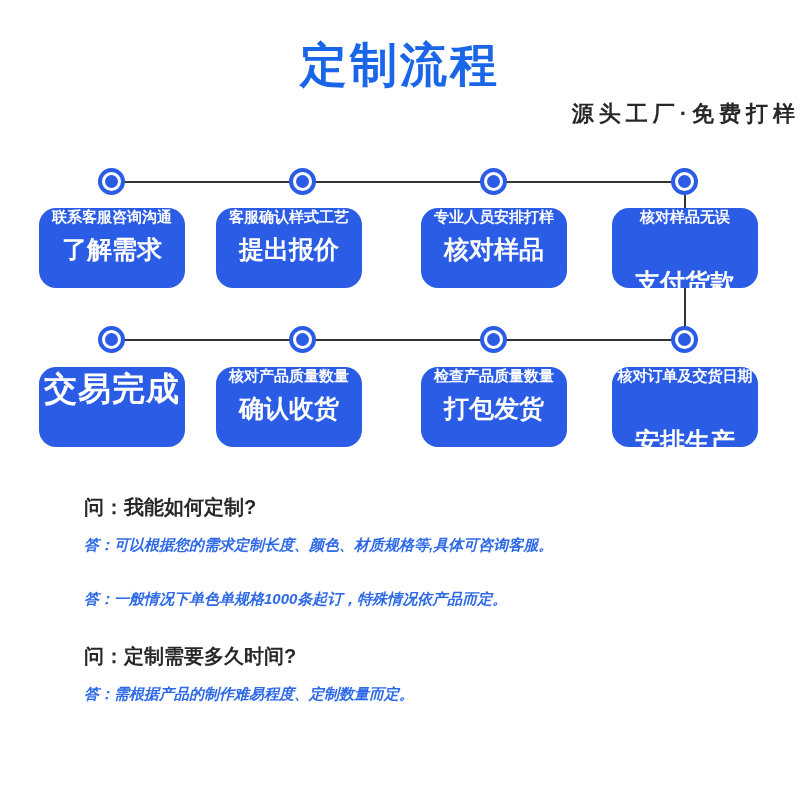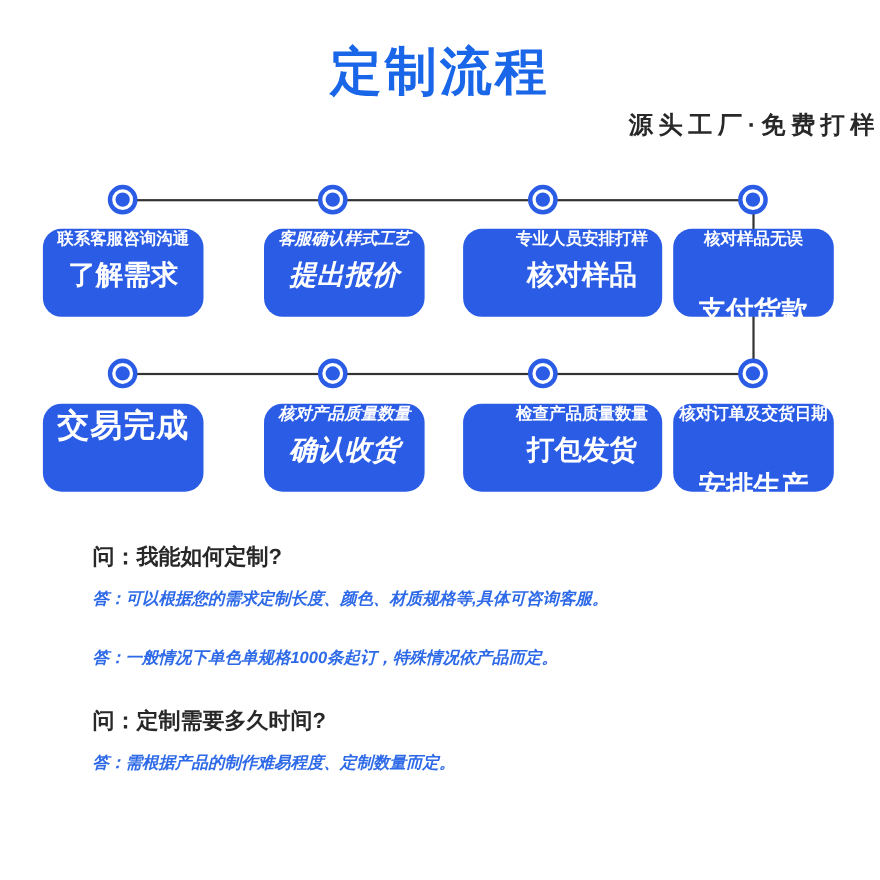--- a/index.html
+++ b/index.html
@@ -39,24 +39,24 @@
   .r2{top:326px;}
   .c1{left:98px;} .c2{left:289px;} .c3{left:480px;} .c4{left:671px;}
 
   .card{
     position:absolute;width:146px;height:80px;border-radius:17px;
     background:var(--accent);color:#ffffff;z-index:2;
     display:flex;flex-direction:column;align-items:center;
     gap:6px;text-align:center;
   }
   .row1{top:208px;} .row2{top:367px;}
-  .p1{left:39px;} .p2{left:240px;font-style:italic;} .p3{left:421px;padding-left:35px;} .p4{left:612px;gap:39px;}
+  .p1{left:39px;} .p2{left:216px;} .p3{left:421px;} .p4{left:612px;gap:39px;}
   .card-sub{font-size:15px;font-weight:700;letter-spacing:0px;white-space:nowrap;}
   .card-main{font-size:25px;font-weight:800;white-space:nowrap;}
-  .card-single .card-main{font-size:29px;letter-spacing:1px;}
+  .card-single .card-main{font-size:33px;letter-spacing:1px;}
 
   
   .faq{position:absolute;top:496px;left:36px;width:744px;margin-left:48px;}
   .faq-q{
     font-size:20px;font-weight:700;color:var(--text_dark);
     margin:0 0 17px 0;line-height:1.15;
   }
   .faq-a{
     font-size:15px;font-weight:600;color:var(--answer_blue);
     margin:0 0 37px 0;line-height:1.15;white-space:nowrap;font-style:italic;

